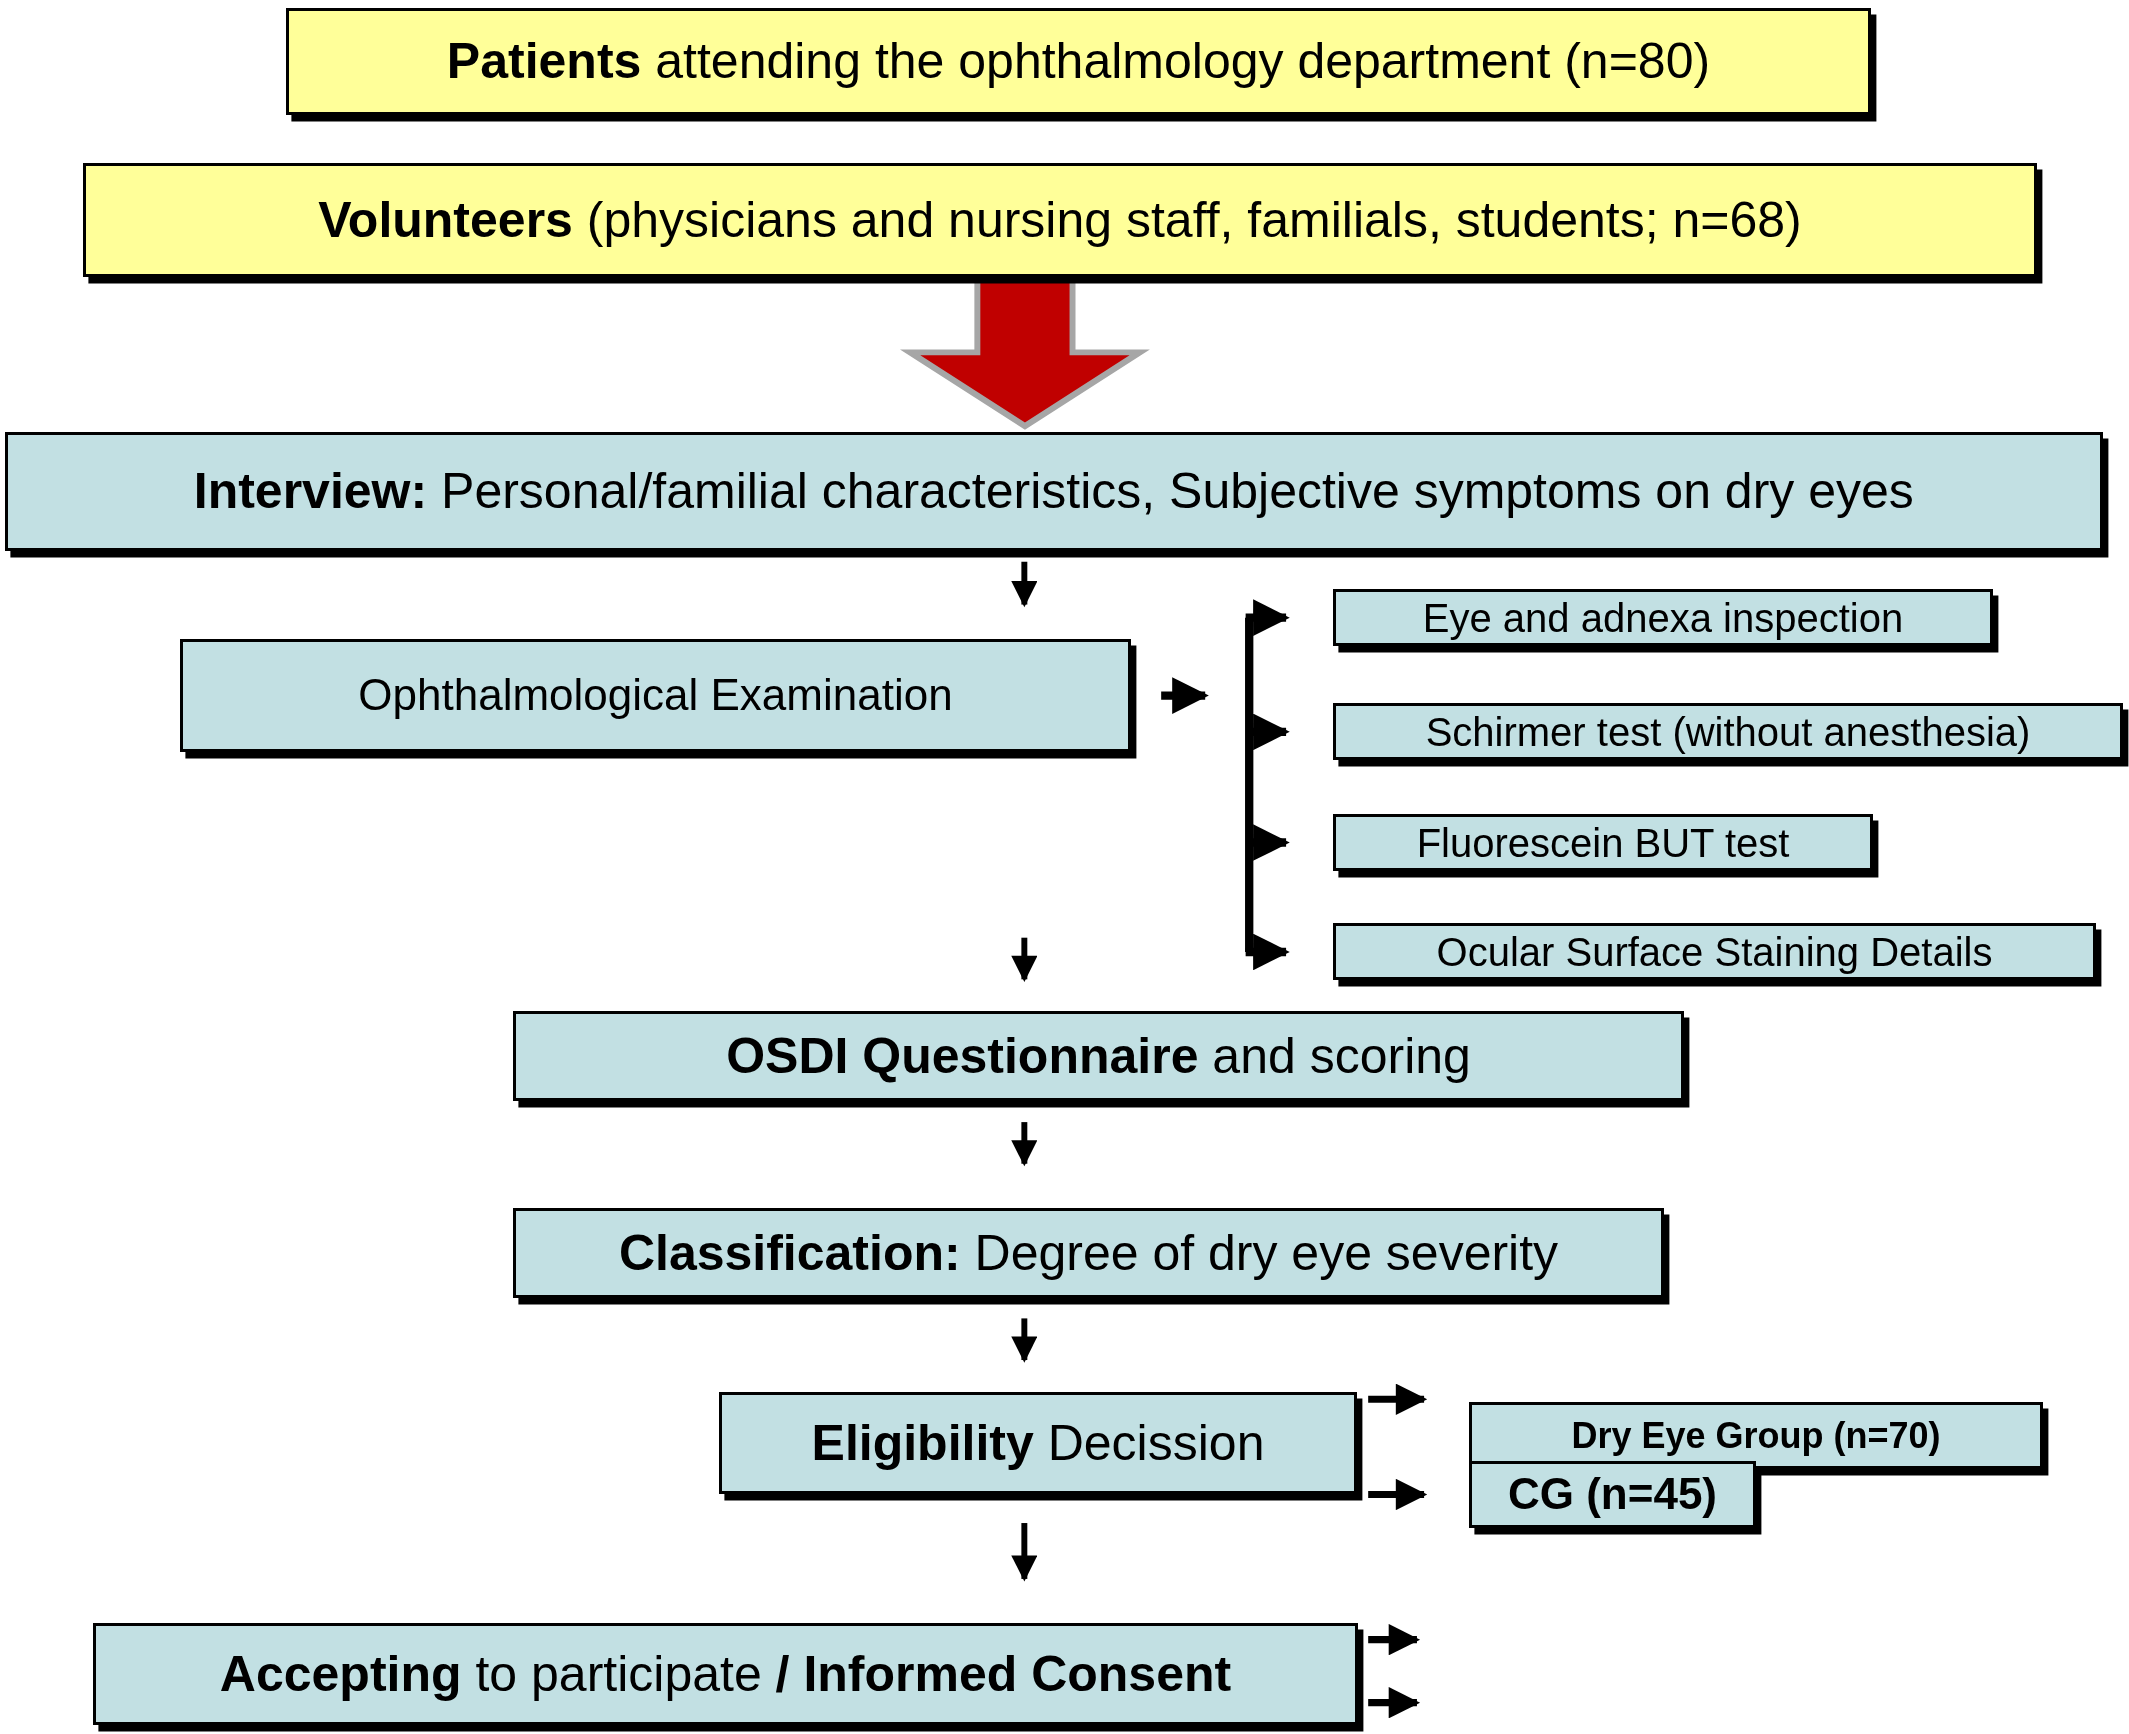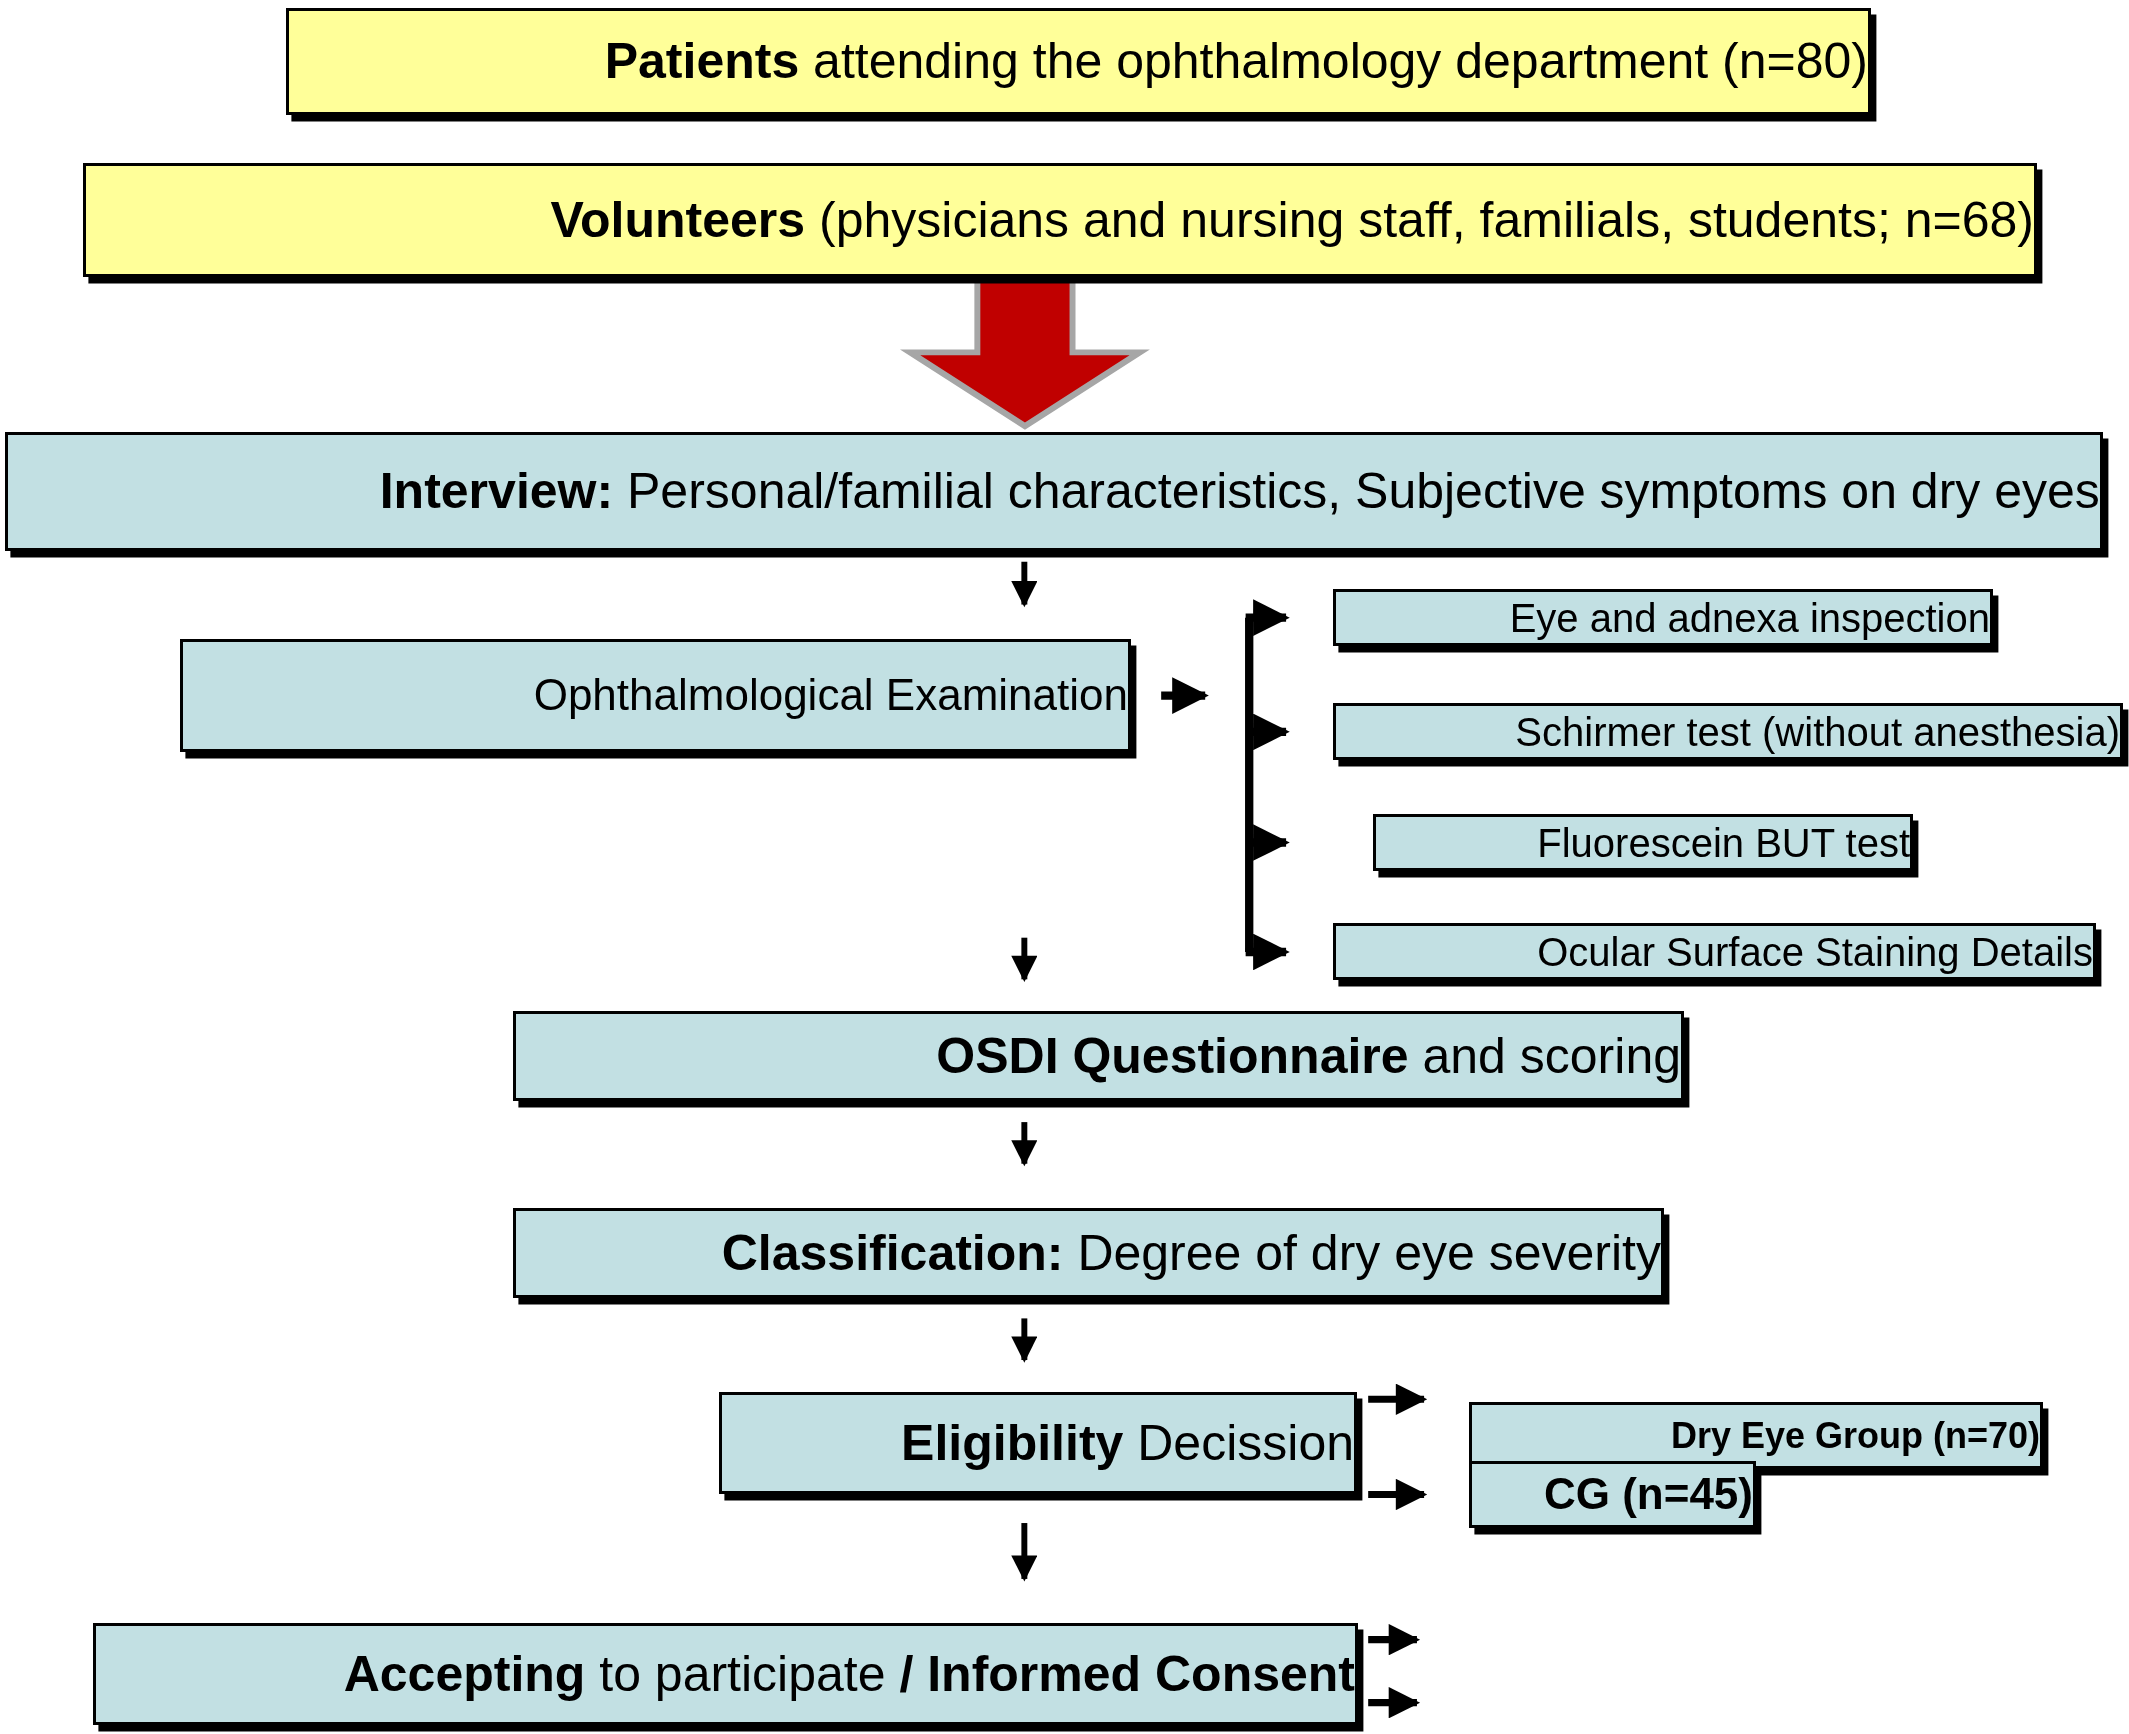--- a/index.html
+++ b/index.html
@@ -12,38 +12,38 @@
     color:#000;
     overflow:hidden;
   }
   .box{
     position:absolute;
     box-sizing:border-box;
     border:3.6px solid #000;
     box-shadow:5.4px 6.5px 0 #000;
     display:flex;
     align-items:center;
-    justify-content:flex-end;
+    justify-content:center;
     text-align:center;
     white-space:nowrap;
     line-height:1.1;
   }
   .yellow{background:#FFFF99;}
   .blue{background:#C2E0E3;}
   .b{font-weight:bold;}
   svg.connectors{position:absolute;left:0;top:0;}
 
   
   #patients      {left:286px; top:8.3px;   width:1585px;height:107px;font-size:50px;}
   #volunteers    {left:83px; top:150px;  width:1954px;height:114px;font-size:50px;margin-top:13px;}
   #interview     {left:4.8px;   top:432px;  width:2098px;height:119px;font-size:50px;}
   #exam          {left:180px; top:639px; width:951px;height:113px;font-size:44px;font-weight:normal;}
   #branch-eye    {left:1333px;top:589px;  width:660px;height:57px; font-size:40px;}
   #branch-schirmer{left:1333px;top:703px;width:790px;height:57px; font-size:40px;}
-  #branch-fluor  {left:1333px;top:814px; width:540px; height:57px; font-size:40px;margin-left:40px;}
+  #branch-fluor  {left:1333px;top:814px; width:540px; height:57px; font-size:40px;}
   #branch-ocular {left:1333px;top:923px; width:763px;height:57px; font-size:40px;}
   #osdi          {left:513px; top:1011px; width:1171px;height:90px;font-size:50px;}
   #classification{left:513px; top:1208px; width:1151px;height:90px;font-size:50px;}
   #eligibility   {left:719px;top:1392px; width:638px;height:102px;font-size:50px;}
   #dry70         {left:1469px;top:1402px; width:574px; height:67px;font-size:36px;font-weight:bold;}
   #cg45          {left:1469px;top:1461px; width:287px; height:67px;font-size:44px;font-weight:bold;}
   #accepting     {left:93px; top:1623px; width:1265px;height:102px;font-size:50px;}
   #dry55         {left:1456px;top:1606px; width:581px; height:67px;font-size:44px;font-weight:bold;}
   #cg35          {left:1456px;top:1673px; width:299px; height:59px;font-size:44px;font-weight:bold;}
 </style>

